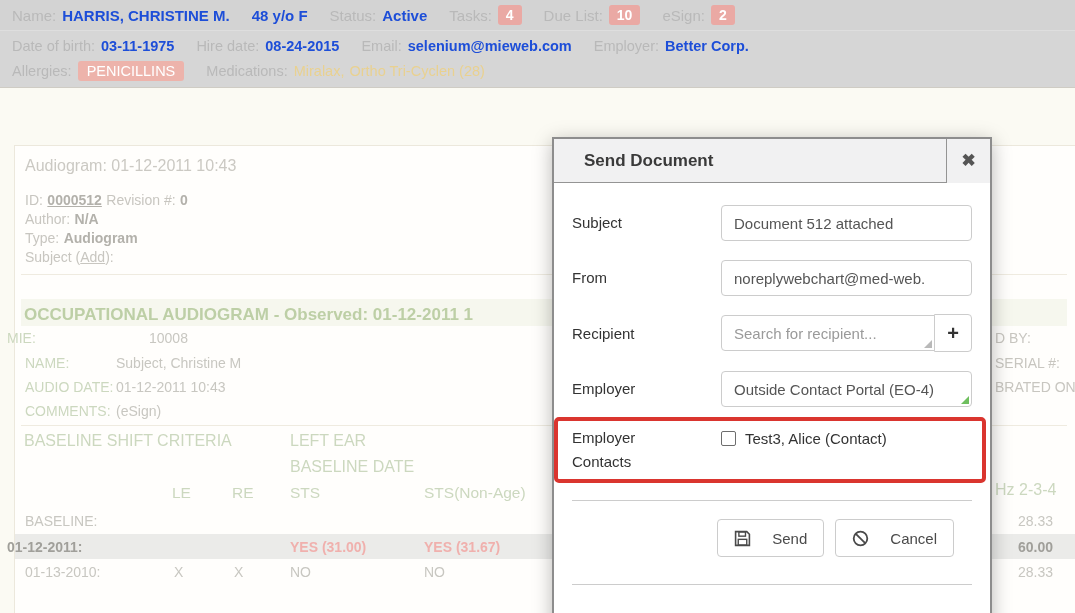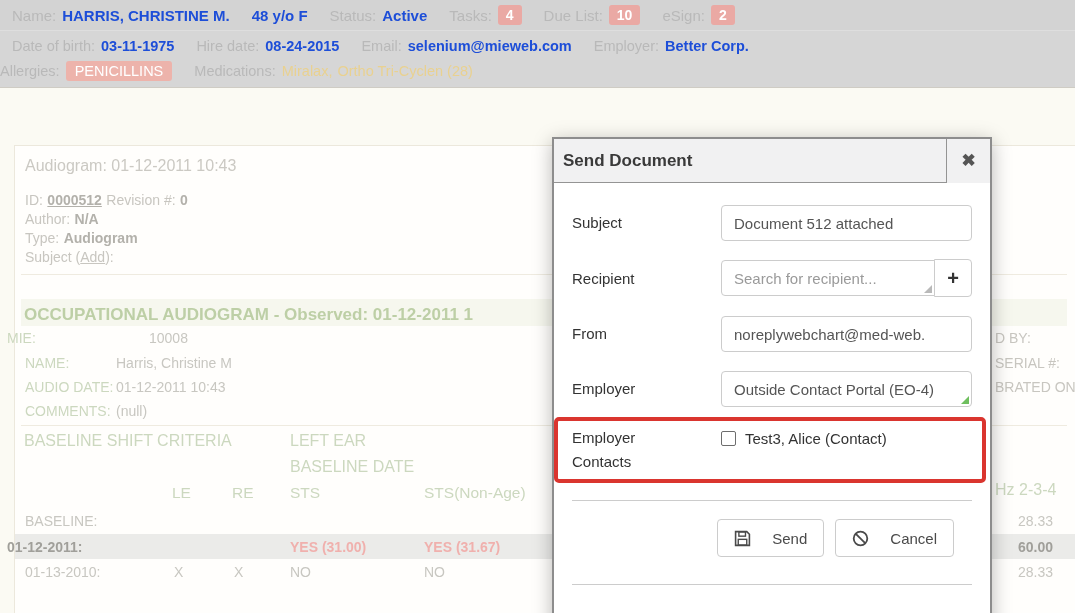--- a/index.html
+++ b/index.html
@@ -6,21 +6,21 @@
   html,body { width:1075px; height:613px; }
   body { font-family:"Liberation Sans", sans-serif; background:#fbfaf3; overflow:hidden; }
   .page { position:relative; width:1075px; height:613px; overflow:hidden; background:#fbfaf3; }
 
   
   .patient-header { position:absolute; left:0; top:0; width:1075px; height:88px;
     background:#d6d6d6; border-bottom:1px solid #cfccc4; }
   .ph-row { display:flex; align-items:center; white-space:nowrap; }
   .ph-row1 { height:31px; padding:0 12px; font-size:15px; border-bottom:1px solid #dedede; background:#d3d3d3; }
   .ph-row2 { height:26px; padding:4px 12px 0 12px; font-size:14.5px; }
-  .ph-row3 { height:26px; padding:2px 12px 0 0; font-size:14.5px; }
+  .ph-row3 { height:26px; padding:2px 12px 0 12px; font-size:14.5px; }
   .hlabel { color:#b9b9b9; margin-right:6px; }
   .hval   { color:#1d4ed8; font-weight:bold; }
   .hgap   { width:22px; flex:0 0 auto; }
   .badge  { background:#eaa9a4; color:#ffffff; font-weight:bold; font-size:14px;
             padding:1px 8px; border-radius:3px; line-height:18px; }
   .pill   { background:#edb3ab; color:#ffffff; padding:2px 9px; border-radius:3px; }
   .med    { color:#e9d190; margin-right:5px; }
 
   
   .doc-panel { position:absolute; left:14px; top:145px; right:-2px; bottom:-2px;
@@ -37,21 +37,21 @@
   .red-val     { font-size:14px; color:#f0b0ad; font-weight:bold; }
   .stripe { position:absolute; left:15px; right:0; top:534px; height:25px; background:#ebebe9; }
   .faint-line { position:absolute; border-top:1px solid #efebe0; left:21px; right:8px; }
   .title-tint { position:absolute; left:21px; right:8px; top:299px; height:27px; background:#f6f7ee; }
 
   
   .modal { position:absolute; left:552px; top:137px; width:440px; height:500px;
     background:#ffffff; border:2px solid #8d8d8d; box-shadow:0 4px 18px rgba(0,0,0,0.28); }
   .modal-header { height:44px; background:#f1f1f2; border-bottom:1px solid #949494;
     display:flex; align-items:center; }
-  .modal-title { flex:1; font-size:17px; font-weight:bold; color:#3a3a3a; padding-left:9px; }
+  .modal-title { flex:1; font-size:17px; font-weight:bold; color:#3a3a3a; padding-left:30px; }
   .modal-close { width:44px; height:44px; border-left:1px solid #949494; display:flex;
     align-items:center; justify-content:center; font-size:17px; font-weight:bold; color:#555;
     cursor:pointer; background:#f1f1f2; }
   .modal-body { padding:22px 18px 14px 18px; }
   .form-row { display:flex; align-items:center; margin-bottom:19px; }
   .form-row.top { align-items:flex-start; }
   .form-label { flex:0 0 149px; font-size:15px; color:#333; line-height:24px; }
   .form-ctrl  { flex:1; position:relative; }
   .tb { width:100%; height:36px; border:1px solid #ccc; border-radius:4px; padding:0 12px;
     font-size:15px; color:#555; font-family:"Liberation Sans", sans-serif; background:#fff;
@@ -155,25 +155,25 @@
   </div>
   <div class="abs" style="left:25px; top:248px;">
     <span class="fade-lab">Subject (</span><span class="fade-lab fade-link">Add</span><span class="fade-lab">):</span>
   </div>
 
   <div class="abs green-title" style="left:24px; top:305px;">OCCUPATIONAL AUDIOGRAM - Observed: 01-12-2011 1</div>
 
   <div class="abs green-lab" style="left:7px; top:330px; font-size:14px;">MIE:</div>
   <div class="abs gray-val" style="left:116px; top:330px;margin-left:33px;">10008</div>
   <div class="abs green-lab" style="left:25px; top:355px; font-size:14px;">NAME:</div>
-  <div class="abs gray-val" style="left:116px; top:355px;">Harris, Christine M</div>
+  <div class="abs gray-val" style="left:116px; top:355px;">Subject, Christine M</div>
   <div class="abs green-lab" style="left:25px; top:379px; font-size:14px;">AUDIO DATE:</div>
   <div class="abs gray-val" style="left:116px; top:379px;">01-12-2011 10:43</div>
   <div class="abs green-lab" style="left:25px; top:403px; font-size:14px;">COMMENTS:</div>
-  <div class="abs gray-val" style="left:116px; top:403px;">(null)</div>
+  <div class="abs gray-val" style="left:116px; top:403px;">(eSign)</div>
 
   <div class="abs fade-lab" style="left:995px; top:330px;">D BY:</div>
   <div class="abs fade-lab" style="left:995px; top:355px;">SERIAL #:</div>
   <div class="abs fade-lab" style="left:995px; top:379px;">BRATED ON</div>
 
   <div class="abs green-lab" style="left:24px; top:432px; font-size:16px;">BASELINE SHIFT CRITERIA</div>
   <div class="abs green-lab" style="left:290px; top:432px; font-size:16px;">LEFT EAR</div>
   <div class="abs green-lab" style="left:290px; top:458px; font-size:16px;">BASELINE DATE</div>
 
   <div class="abs green-lab" style="left:172px; top:484px;">LE</div>
@@ -203,40 +203,40 @@
       <div class="modal-close">
         <span>✖</span>
       </div>
     </div>
     <div class="modal-body">
 
       <div class="form-row">
         <div class="form-label">Subject</div>
         <div class="form-ctrl">
           <input class="tb" type="text" value="Document 512 attached" style="">
+        </div>
+      </div>
+
+      <div class="form-row">
+        <div class="form-label">From</div>
+        <div class="form-ctrl">
+          <input class="tb" type="text" value="noreplywebchart@med-web." style="">
         </div>
       </div>
 
       <div class="form-row">
         <div class="form-label">Recipient</div>
         <div class="form-ctrl group">
           <div class="tb fakebox" style="position:relative;">
             <span class="placeholder">Search for recipient...</span>
             <span class="grip"></span>
           </div>
           <div class="add-btn">
             <span>+</span>
           </div>
-        </div>
-      </div>
-
-      <div class="form-row">
-        <div class="form-label">From</div>
-        <div class="form-ctrl">
-          <input class="tb" type="text" value="noreplywebchart@med-web." style="">
         </div>
       </div>
 
       <div class="form-row">
         <div class="form-label">Employer</div>
         <div class="form-ctrl">
           <div class="tb fakebox" style="position:relative;">
             <span>Outside Contact Portal (EO-4)</span>
             <span class="grip green"></span>
           </div>

